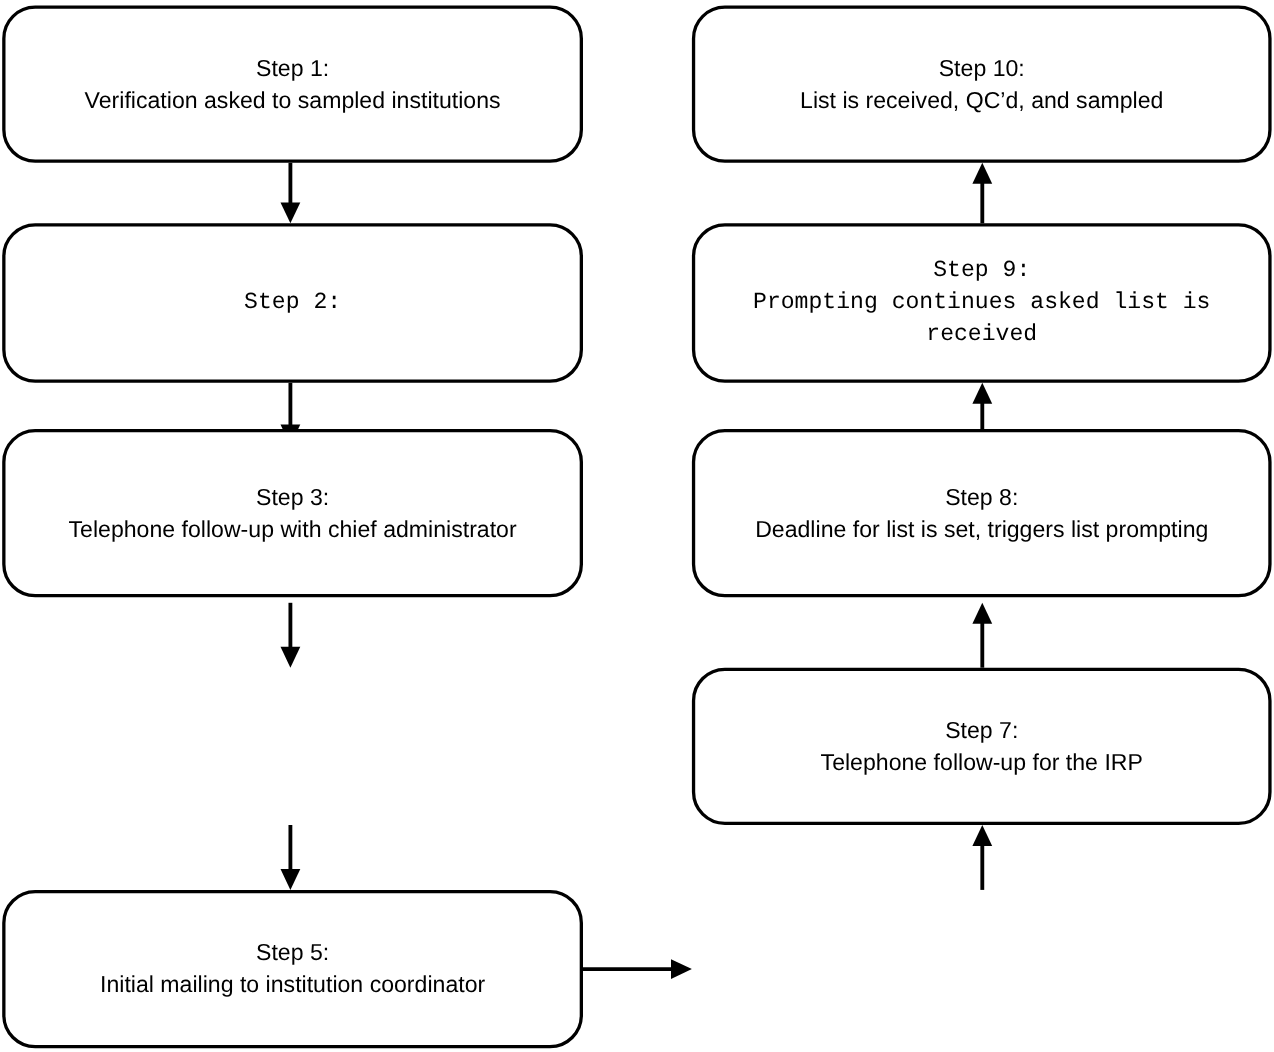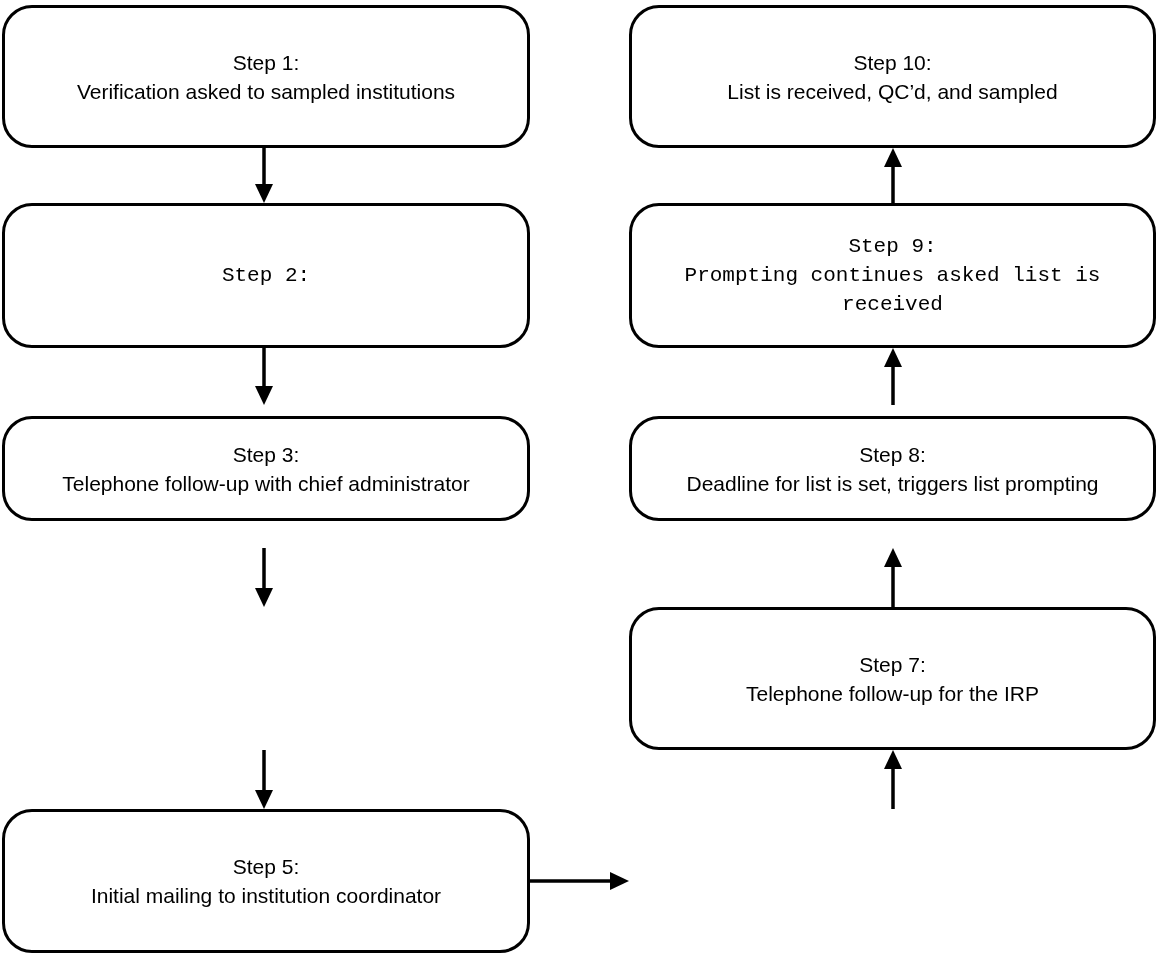--- a/index.html
+++ b/index.html
@@ -43,21 +43,21 @@
     justify-content: center;
     text-align: center;
     padding: 0 22px;
     font-size: 21px;
     line-height: 29px;
   }
   .col-left  { left: 2px;   width: 528px; }
   .col-right { left: 629px; width: 527px; }
   .row-1 { top: 5px;   height: 143px; }
   .row-2 { top: 203px; height: 145px; font-family: Liberation Mono, monospace; }
-  .row-3 { top: 416px; height: 105px; }
+  .row-3 { top: 390px; height: 153px; }
   .row-4 { top: 607px; height: 143px; }
   .row-5 { top: 809px; height: 144px; }
 </style>
 </head>
 <body>
 
 <div class="canvas">
 
   <svg class="arrows" viewBox="0 0 1158 956" xmlns="http://www.w3.org/2000/svg">
 

